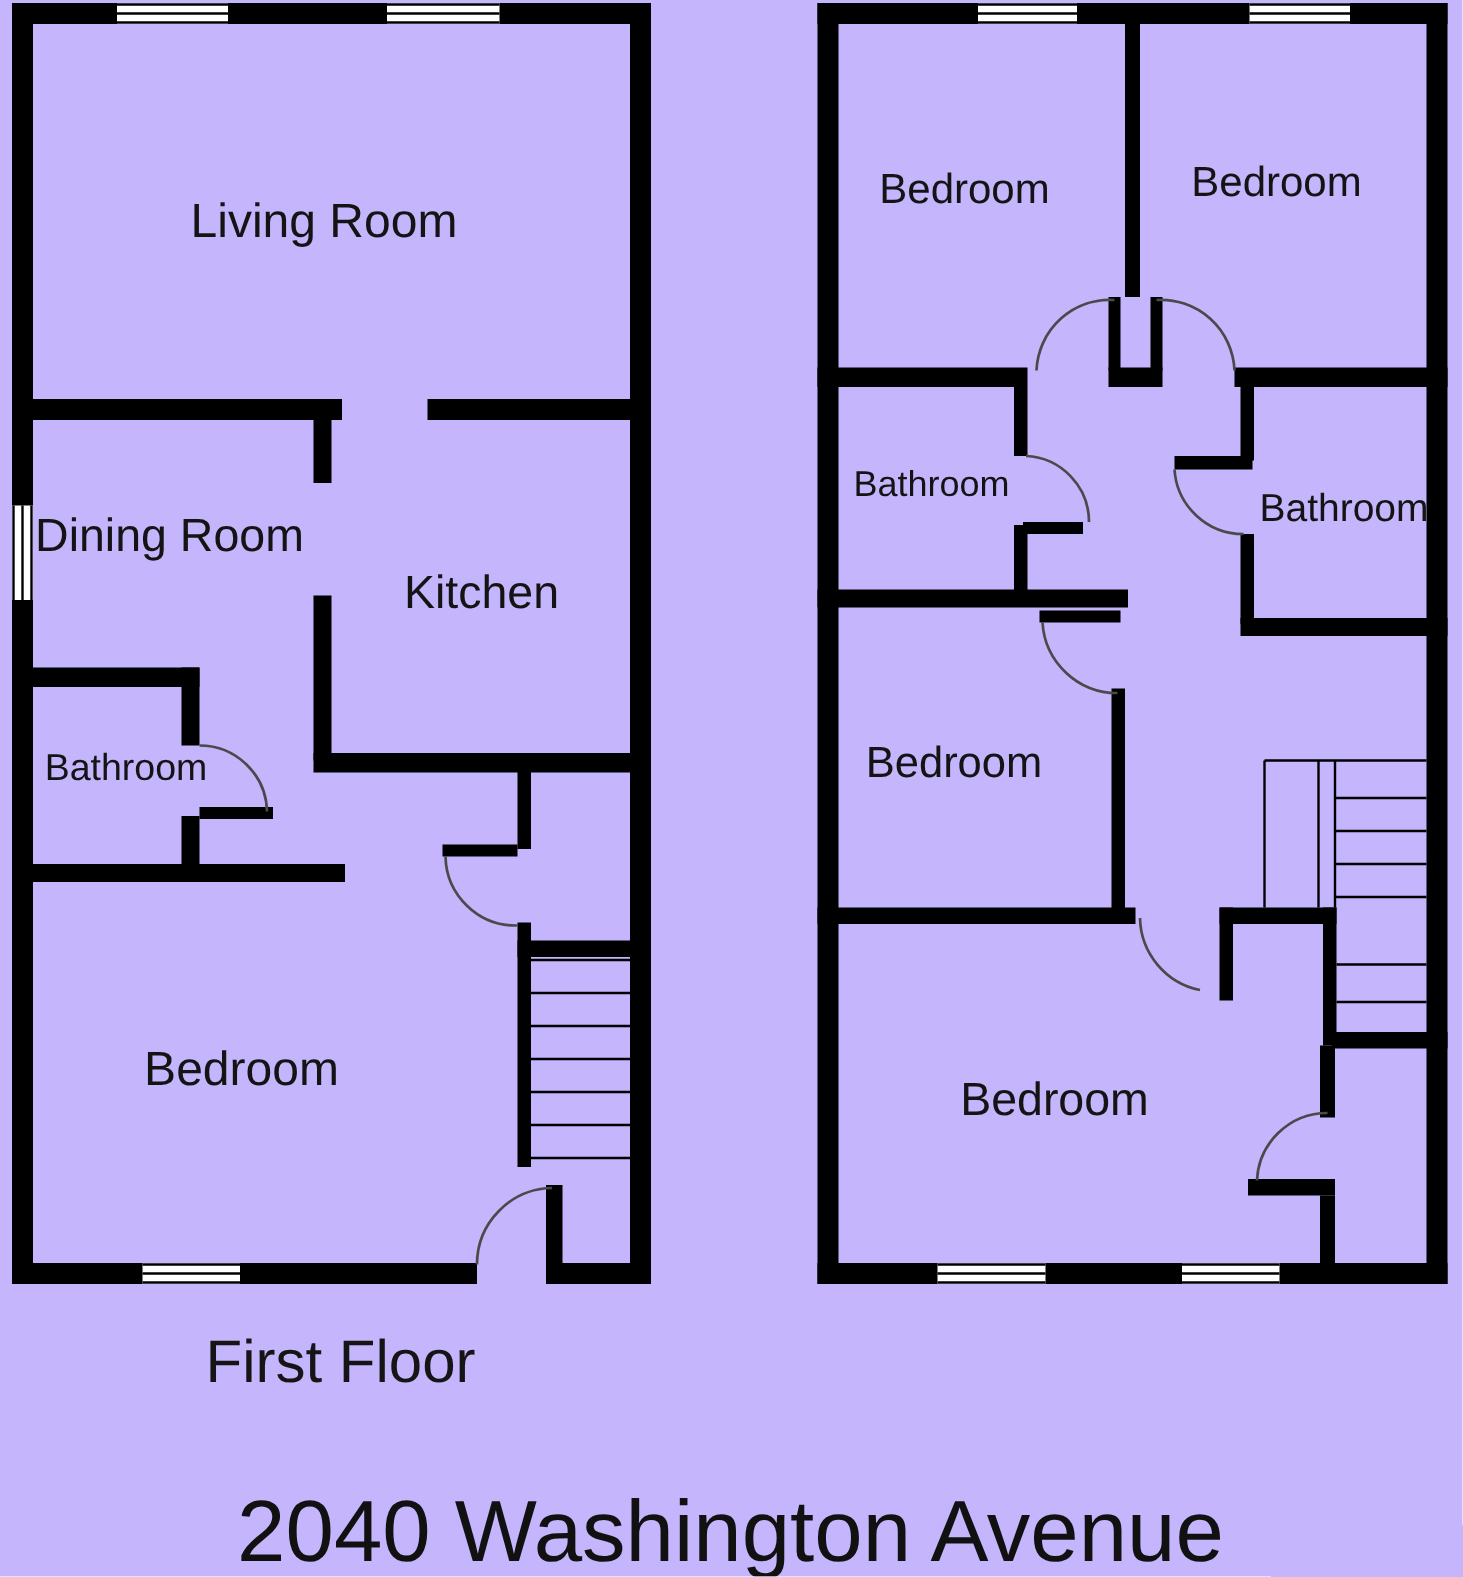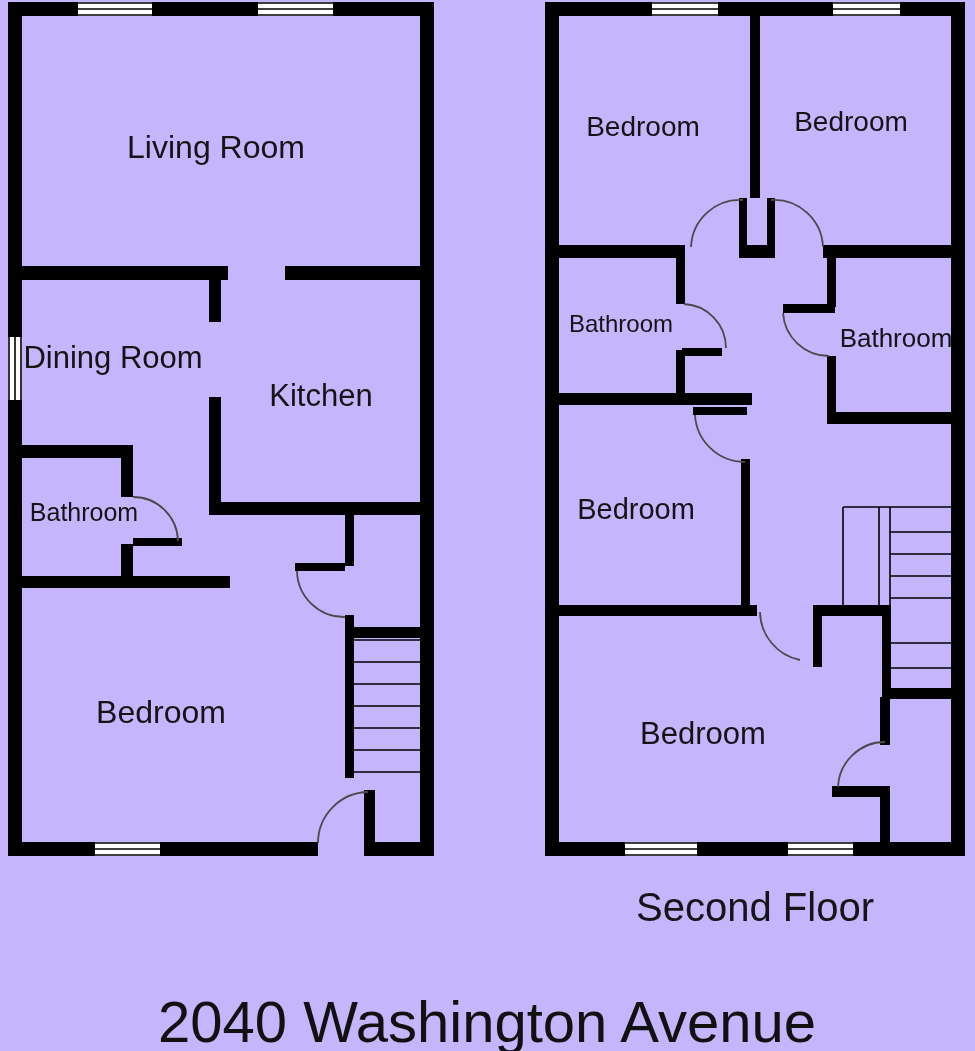--- a/index.html
+++ b/index.html
@@ -142,17 +142,17 @@
         <path d="M 885 742 A 47 47 0 0 0 838 787" fill="none" stroke="#4a4a4a" stroke-width="1.8"></path>
         <text x="643" y="126" font-size="28" text-anchor="middle" dominant-baseline="central" fill="#141414">Bedroom</text>
         <text x="851" y="121" font-size="28" text-anchor="middle" dominant-baseline="central" fill="#141414">Bedroom</text>
         <text x="621" y="323" font-size="24" text-anchor="middle" dominant-baseline="central" fill="#141414">Bathroom</text>
         <text x="896" y="338" font-size="26" text-anchor="middle" dominant-baseline="central" fill="#141414">Bathroom</text>
         <text x="636" y="509" font-size="29" text-anchor="middle" dominant-baseline="central" fill="#141414">Bedroom</text>
         <text x="703" y="733" font-size="31" text-anchor="middle" dominant-baseline="central" fill="#141414">Bedroom</text>
       </g>
     </svg>
 
+  <div class="floor-title" id="first-floor-title">First Floor</div>
 
-  <div class="floor-title" id="second-floor-title">Second Floor</div>
 
   <div class="address-title">2040 Washington Avenue</div>
 </div>
 
 </body></html>

